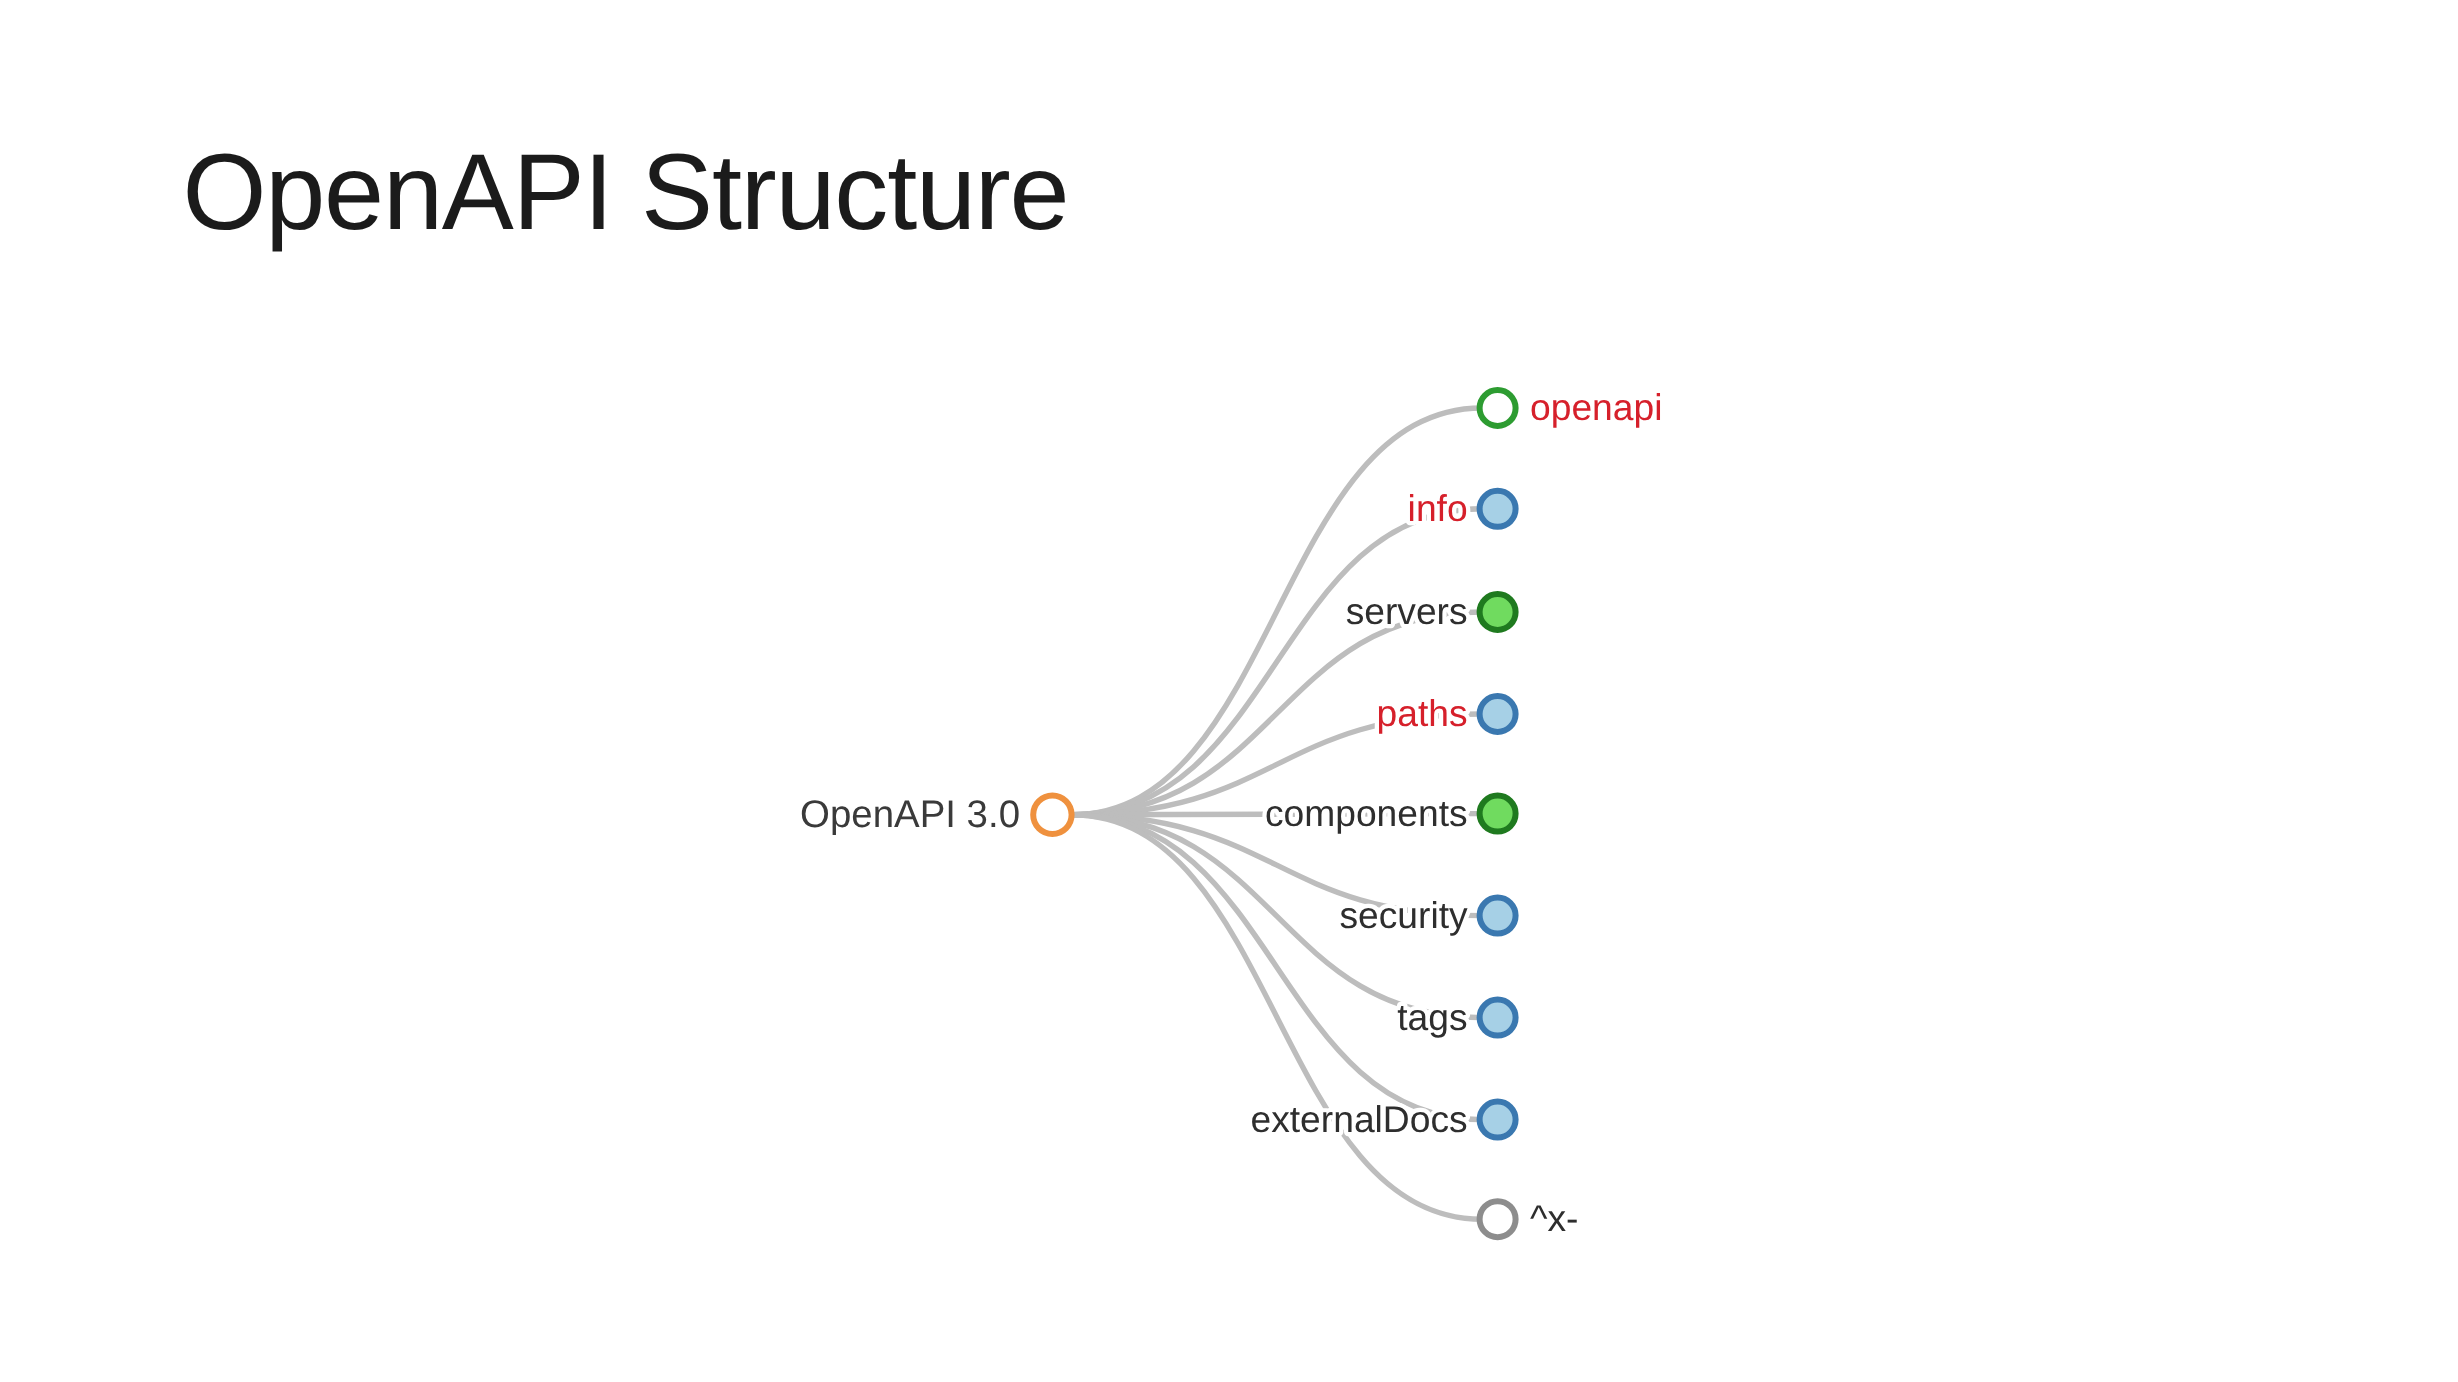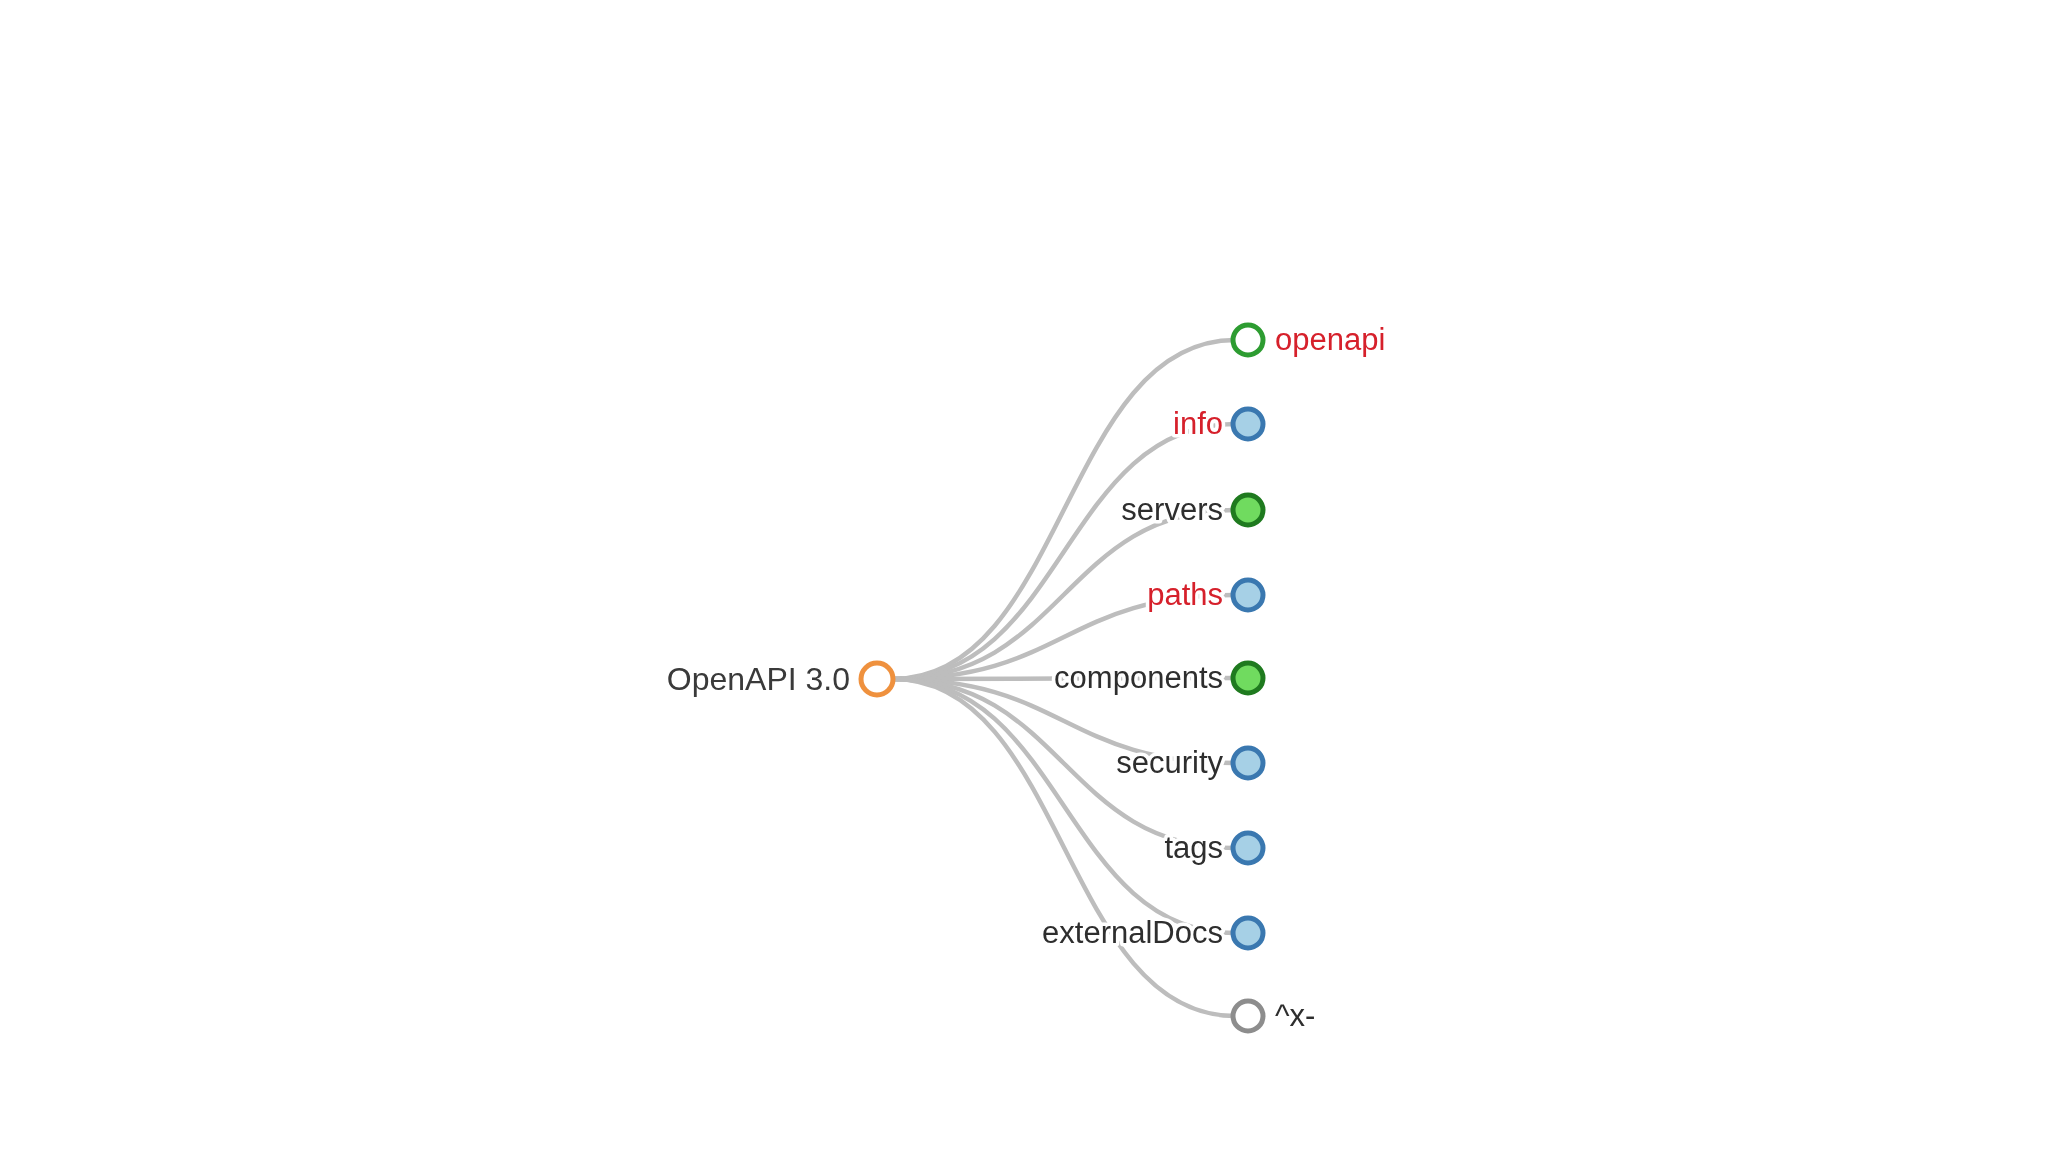--- a/index.html
+++ b/index.html
@@ -52,20 +52,21 @@
     stroke-linejoin: round;
   }
   .root-label {
     font-size: 32px;
   }
 </style>
 </head>
 <body>
 
 <div class="page">
+  <h1 class="title">OpenAPI Structure</h1>
 
   <svg class="diagram" width="2048" height="1152" viewBox="0 0 2048 1152">
     <g id="links">
         <path class="link" d="M 893 679 C 1064 679, 1064 340, 1235 340" stroke="#bdbdbd"></path>
         <path class="link" d="M 893 679 C 1064 679, 1064 424, 1235 424" stroke="#bdbdbd"></path>
         <path class="link" d="M 893 679 C 1064 679, 1064 510, 1235 510" stroke="#bdbdbd"></path>
         <path class="link" d="M 893 679 C 1064 679, 1064 595, 1235 595" stroke="#bdbdbd"></path>
         <path class="link" d="M 893 679 C 1064 679, 1064 678, 1235 678" stroke="#bdbdbd"></path>
         <path class="link" d="M 893 679 C 1064 679, 1064 763, 1235 763" stroke="#bdbdbd"></path>
         <path class="link" d="M 893 679 C 1064 679, 1064 848, 1235 848" stroke="#bdbdbd"></path>

